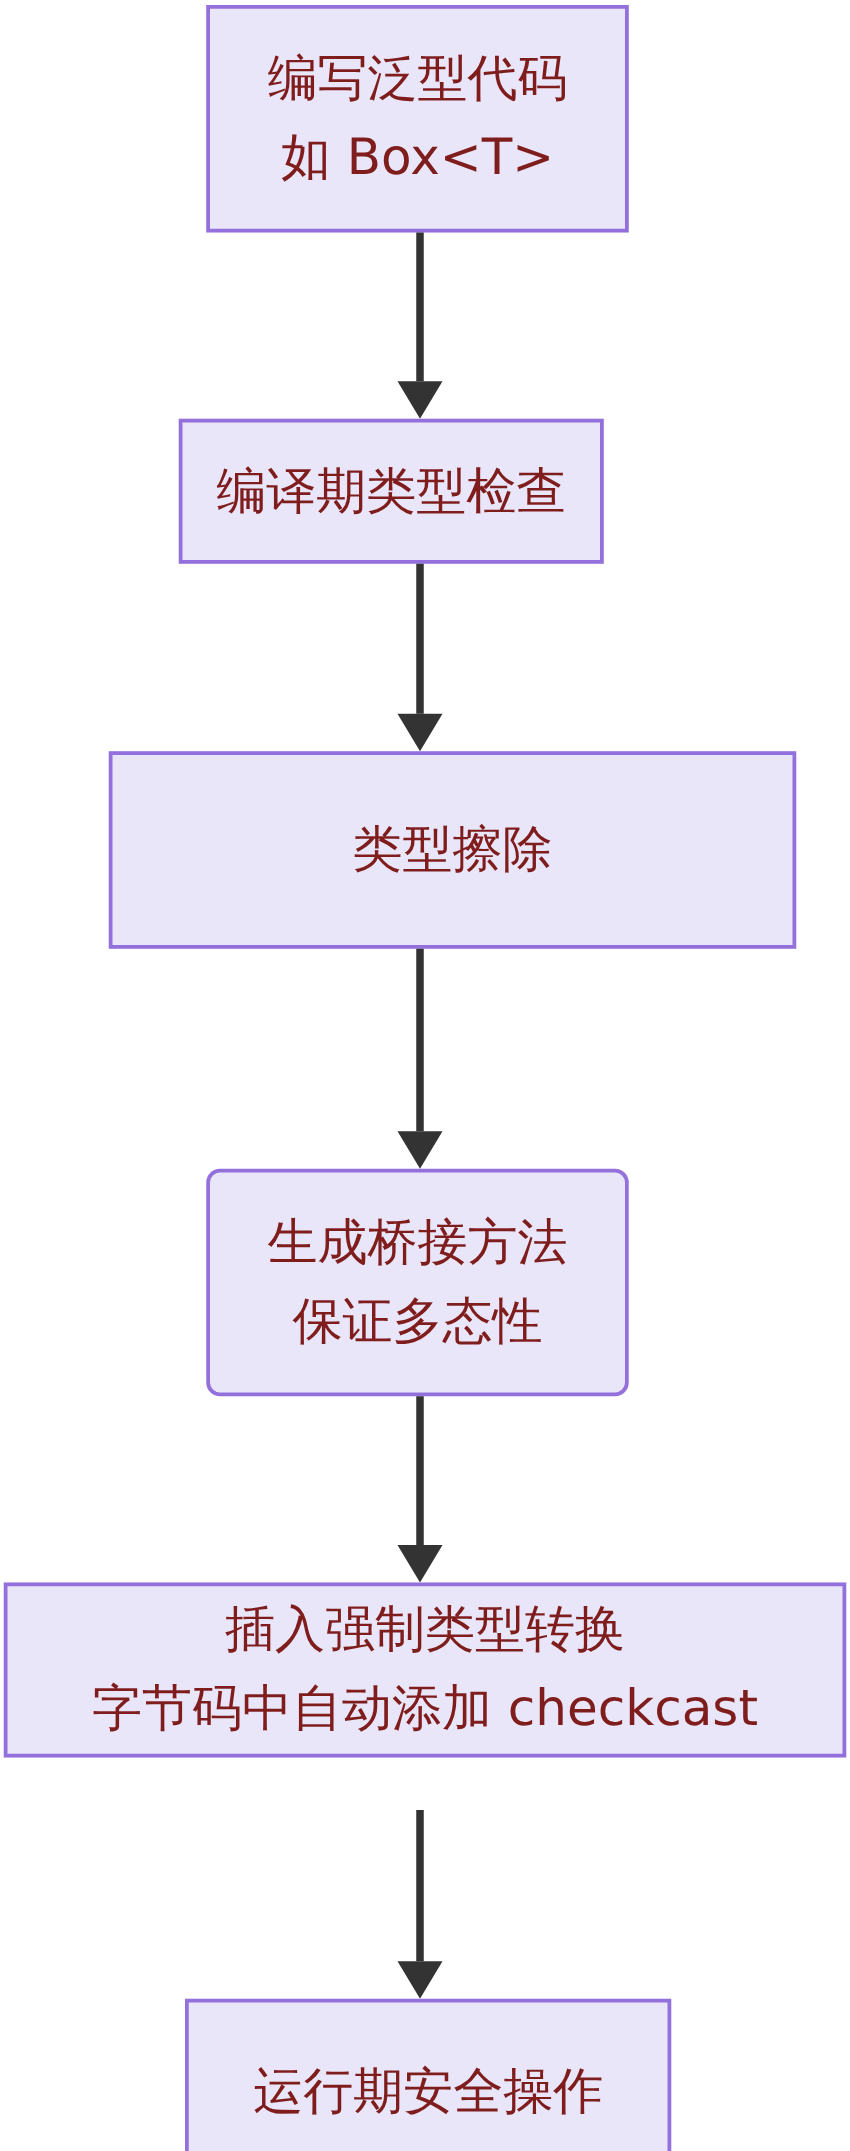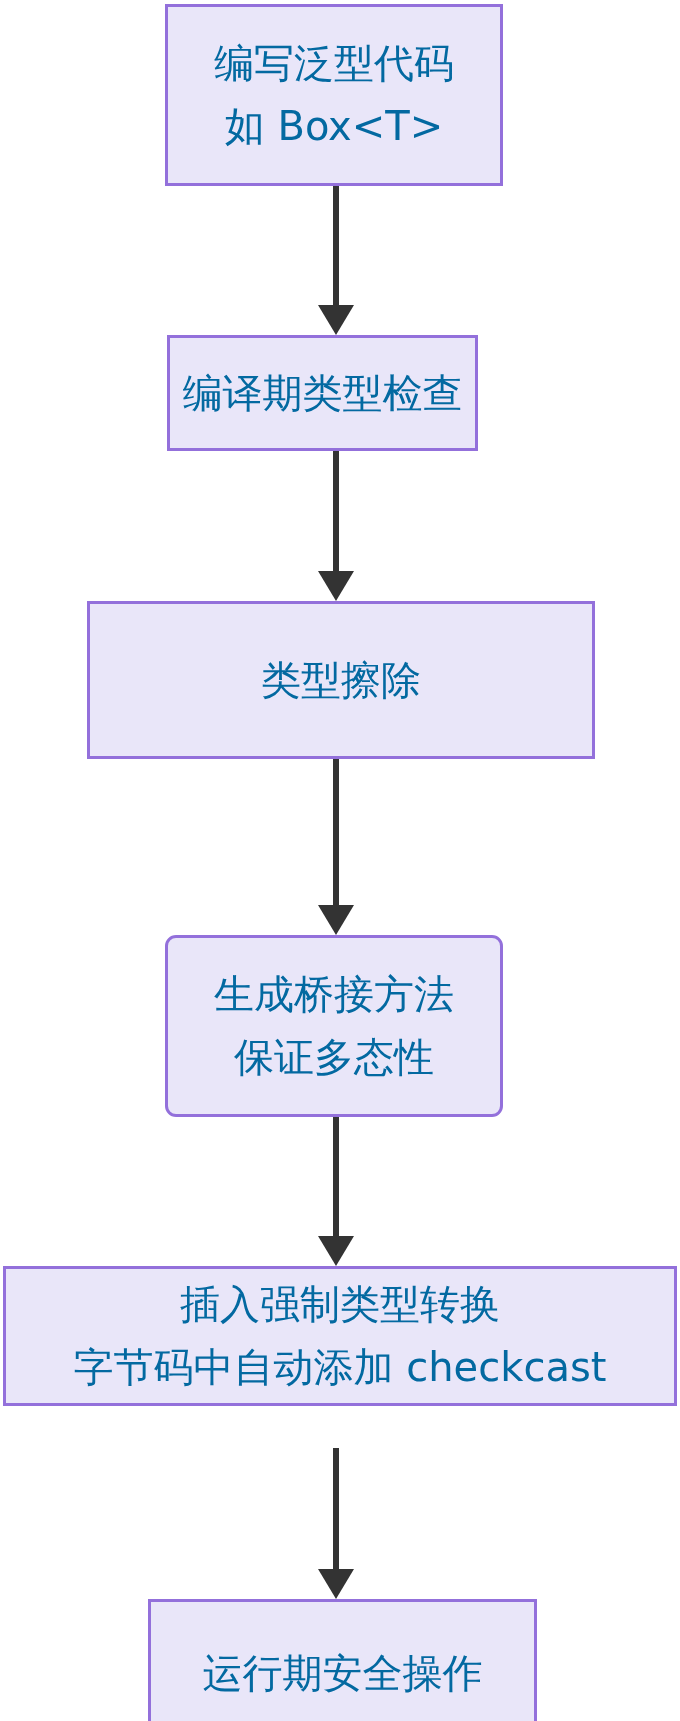--- a/index.html
+++ b/index.html
@@ -13,34 +13,34 @@
     width: 680px;
     height: 1721px;
     background: #ffffff;
     overflow: hidden;
   }
   .node {
     position: absolute;
     box-sizing: border-box;
     background: #e9e6f9;
     border: 3px solid #9370db;
-    color: #0369a1;
+    color: #7f1d1d;
     display: flex;
     flex-direction: column;
     justify-content: center;
     align-items: center;
     text-align: center;
     font-size: 40px;
     line-height: 63px;
     white-space: nowrap;
   }
   .node .line { display: block; }
   #node-0 { left: 165px; top: 4px;    width: 338px; height: 182px; }
-  #node-1 { left: 143px; top: 335px;  width: 311px; height: 116px; margin-left: 24px; }
-  #node-2 { left: 87px;  top: 601px;  width: 508px; height: 158px; }
+  #node-1 { left: 143px; top: 335px;  width: 340px; height: 116px; }
+  #node-2 { left: 87px;  top: 601px;  width: 550px; height: 158px; }
   #node-3 { left: 165px; top: 935px;  width: 338px; height: 182px; border-radius: 11px; }
   #node-4 { left: 3px;   top: 1266px; width: 674px; height: 140px; }
   #node-5 { left: 148px; top: 1599px; width: 389px; height: 148px; }
 
   .arrow {
     position: absolute;
     left: 336px;
     transform: translateX(-50%);
     width: 36px;
     display: flex;

